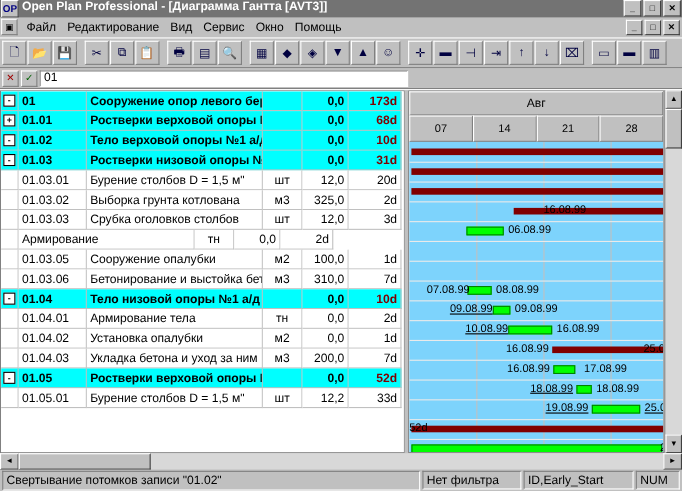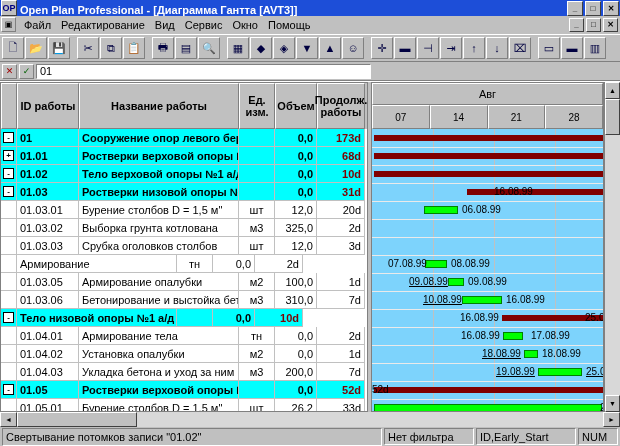--- a/index.html
+++ b/index.html
@@ -7,21 +7,21 @@
     width:620px;height:446px;overflow:hidden;
     font-family:"Liberation Sans", sans-serif;
     font-size:11px;
     background:#c0c0c0;
     -webkit-font-smoothing:none;
   }
   .app{width:620px;height:446px;position:relative;display:flex;flex-direction:column;background:#c0c0c0;}
 
   
   .titlebar{
-    height:16px;background:#1d4ed8;color:#fff;display:flex;align-items:flex-end;
+    height:16px;background:#737373;color:#fff;display:flex;align-items:flex-start;
     padding:0 1px;font-size:11px;font-weight:bold;
   }
   .titlebar .sysicon{
     width:14px;height:14px;background:#c0c0c0;border:1px solid #fff;border-right-color:#404040;border-bottom-color:#404040;
     margin-right:3px;display:flex;align-items:center;justify-content:center;font-size:9px;color:#000080;font-weight:bold;
   }
   .titlebar .ttext{flex:1;white-space:nowrap;overflow:hidden;}
   .winbtns{display:flex;gap:2px;}
   .winbtn{
     width:14px;height:13px;background:#c0c0c0;border:1px solid #fff;border-right-color:#404040;border-bottom-color:#404040;
@@ -206,28 +206,20 @@
 
   <div class="editbar">
     <div class="ebtn x">✕</div>
     <div class="ebtn v">✓</div>
     <div class="editfield">01</div>
   </div>
 
   <div class="main">
 
     <div class="leftpane">
-      <div class="thead">
-        <div class="th c-exp"></div>
-        <div class="th c-id">ID работы</div>
-        <div class="th c-name">Название работы</div>
-        <div class="th c-unit">Ед. изм.</div>
-        <div class="th c-vol">Объем</div>
-        <div class="th c-dur">Продолж. работы</div>
-      </div>
       <div class="rows" id="table-rows">
           <div class="row summary">
             <div class="cell ctr c-exp">
               <div class="expbox">-</div>
             </div>
             <div class="cell c-id">01</div>
             <div class="cell c-name">Сооружение опор левого берега</div>
             <div class="cell c-unit ctr"></div>
             <div class="cell c-vol rt">0,0</div>
             <div class="cell c-dur rt dur">173d</div>
@@ -289,37 +281,38 @@
           <div class="row normal">
             <div class="cell ctr c-exp"></div>
             <div class="cell c-name">Армирование</div>
             <div class="cell c-unit ctr">тн</div>
             <div class="cell c-vol rt">0,0</div>
             <div class="cell c-dur rt dur">2d</div>
           </div>
           <div class="row normal">
             <div class="cell ctr c-exp"></div>
             <div class="cell c-id">01.03.05</div>
-            <div class="cell c-name">Армирование опалубки</div>
+            <div class="cell c-name">Сооружение опалубки</div>
             <div class="cell c-unit ctr">м2</div>
             <div class="cell c-vol rt">100,0</div>
             <div class="cell c-dur rt dur">1d</div>
           </div>
           <div class="row normal">
             <div class="cell ctr c-exp"></div>
             <div class="cell c-id">01.03.06</div>
             <div class="cell c-name">Бетонирование и выстойка бетона</div>
             <div class="cell c-unit ctr">м3</div>
             <div class="cell c-vol rt">310,0</div>
             <div class="cell c-dur rt dur">7d</div>
           </div>
           <div class="row summary">
             <div class="cell ctr c-exp">
               <div class="expbox">-</div>
             </div>
+            <div class="cell c-id">01.04</div>
             <div class="cell c-name">Тело низовой опоры №1 а/д моста</div>
             <div class="cell c-unit ctr"></div>
             <div class="cell c-vol rt">0,0</div>
             <div class="cell c-dur rt dur">10d</div>
           </div>
           <div class="row normal">
             <div class="cell ctr c-exp"></div>
             <div class="cell c-id">01.04.01</div>
             <div class="cell c-name">Армирование тела</div>
             <div class="cell c-unit ctr">тн</div>
@@ -350,21 +343,21 @@
             <div class="cell c-name">Ростверки верховой опоры №2 а/д</div>
             <div class="cell c-unit ctr"></div>
             <div class="cell c-vol rt">0,0</div>
             <div class="cell c-dur rt dur">52d</div>
           </div>
           <div class="row normal">
             <div class="cell ctr c-exp"></div>
             <div class="cell c-id">01.05.01</div>
             <div class="cell c-name">Бурение столбов D = 1,5 м"</div>
             <div class="cell c-unit ctr">шт</div>
-            <div class="cell c-vol rt">26,2</div>
+            <div class="cell c-vol rt">12,2</div>
             <div class="cell c-dur rt dur">33d</div>
           </div>
         </div>
     </div>
 
     <div class="splitter"></div>
 
     <div class="rightpane">
       <div class="gantt-head">
         <div class="gh-top">Авг</div>

